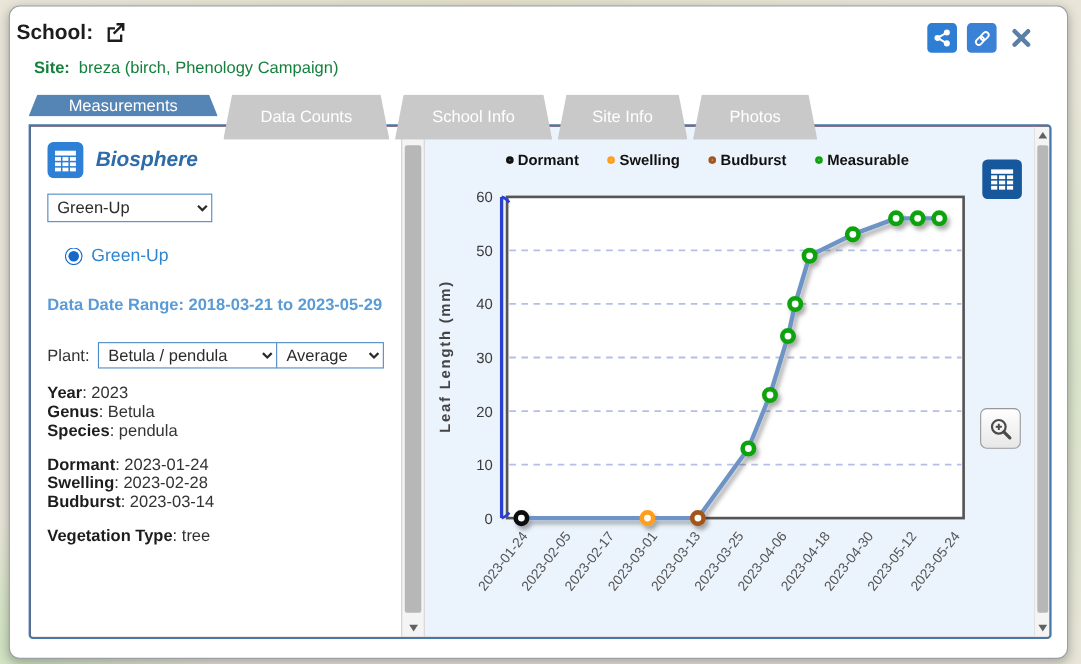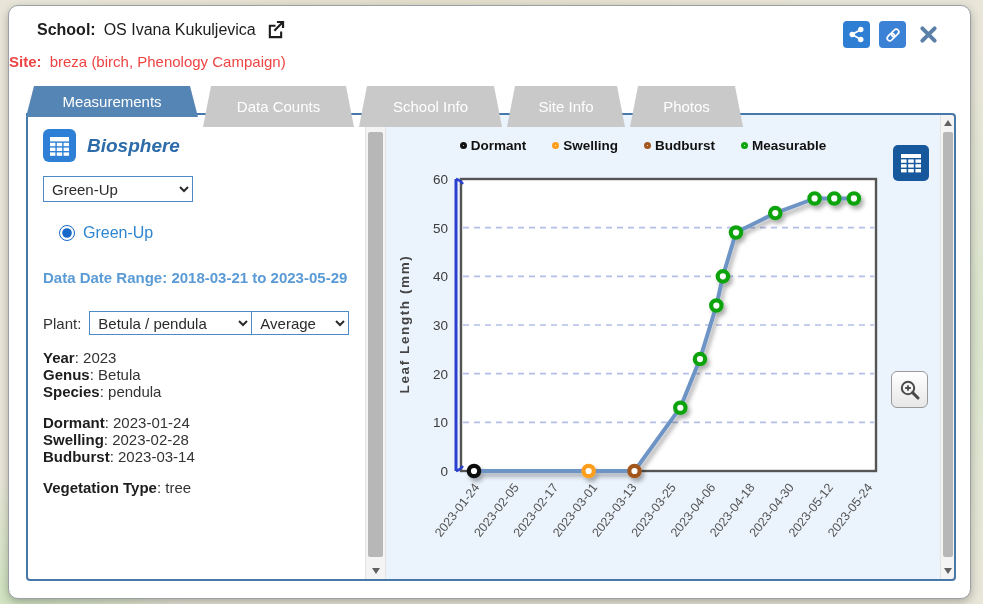--- a/index.html
+++ b/index.html
@@ -12,37 +12,37 @@
       radial-gradient(ellipse 160px 400px at 100% 55%, #d9e4cb 0%, transparent 70%),
       #e9e6d9;
     position:relative;
   }
   .dialog {
     position:absolute; left:8px; top:5px; width:963px; height:594px;
     background:#fff; border:1px solid #9aa0a6; border-radius:10px;
     box-shadow:0 3px 10px rgba(0,0,0,.28);
   }
   
-  .hdr-school { position:absolute; left:28px; top:12px; font-size:16px; color:#1d1d1d; white-space:nowrap; display:flex; align-items:center; gap:8px;}
-  .hdr-site { position:absolute; left:0; top:47px; font-size:15px; color:#ef4444; }
+  .hdr-school { position:absolute; left:6px; top:12px; font-size:19px; color:#1d1d1d; white-space:nowrap; display:flex; align-items:center; gap:8px;}
+  .hdr-site { position:absolute; left:22px; top:47px; font-size:15px; color:#15803d; }
   .hdr-site b { font-weight:700; margin-right:4px; }
   .hdr-icons { position:absolute; right:28px; top:15px; display:flex; align-items:center; gap:9px; }
   .icon-btn { width:27px; height:27px; border-radius:4px; display:flex; align-items:center; justify-content:center; cursor:pointer; border:none; }
   .icon-btn.share { background:#2e7ed4; }
   .icon-btn.link  { background:#3b82d6; }
   .icon-btn.close { background:transparent; }
   
   .tabs { position:absolute; left:17px; top:80px; height:29px; display:flex; gap:5px; z-index:3; }
   .tab {
     height:41px; border:none; cursor:pointer; color:#fff; font-size:15px;
     font-family:"Liberation Sans",sans-serif; background:#c9c9c9; padding:0 8px;
     clip-path:polygon(8px 0, calc(100% - 8px) 0, 100% 100%, 0 100%);
     border-radius:6px 6px 0 0; text-align:center;
   }
-  .tab.active { background:#5585b5; height:31px; }
+  .tab.active { background:#5585b5; height:20px; }
   .tab:nth-child(1){ width:172px; } .tab:nth-child(2){ width:151px; }
   .tab:nth-child(3){ width:143px; } .tab:nth-child(4){ width:118px; }
   .tab:nth-child(5){ width:113px; }
   
   .content {
     position:absolute; left:17px; top:107px; width:930px; height:468px;
     border:2px solid #4678aa; border-radius:0 4px 4px 4px; background:#7f1d1d; overflow:hidden;
   }
   .left-panel { position:absolute; left:0; top:0; width:337px; height:100%; background:#fff; overflow:hidden; padding:14px 0 0 15px; }
   .proto-row { display:flex; align-items:center; gap:11px; margin-bottom:14px; }
@@ -80,21 +80,20 @@
   .zoom-btn { position:absolute; right:12px; top:256px; width:37px; height:37px; border:1px solid #999; border-radius:6px; background:linear-gradient(#ffffff,#e7e7e7); cursor:pointer; display:flex; align-items:center; justify-content:center; }
   #chart-svg { position:absolute; left:8px; top:18px; }
 </style>
 </head>
 <body>
 
 <div class="dialog">
 
   <div class="hdr-school">
     <span style="font-weight:700;">School:</span>
-    <span>OS Ivana Kukuljevica</span>
     <span style="cursor:pointer;display:inline-flex;">
       <svg width="23" height="23" viewBox="0 0 24 24">
           <path d="M5 7h7v2.2H7.2v9.6h9.6V14H19v7H5z" fill="#1d1d1d"></path>
           <path d="M13.5 3H21v7.5h-2.3V6.9L11.6 14 10 12.4l7.1-7.1h-3.6z" fill="#1d1d1d"></path>
         </svg>
     </span>
   </div>
 
   <div class="hdr-site">
     <b>Site:</b>

